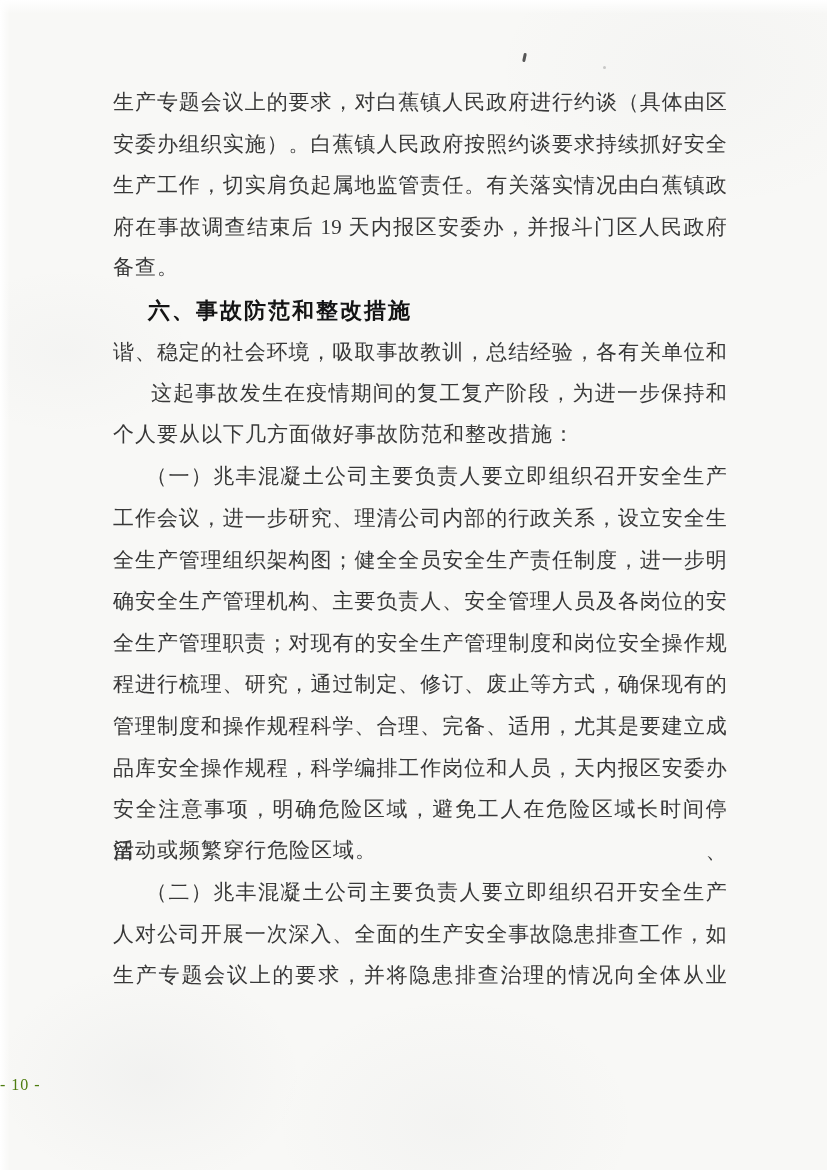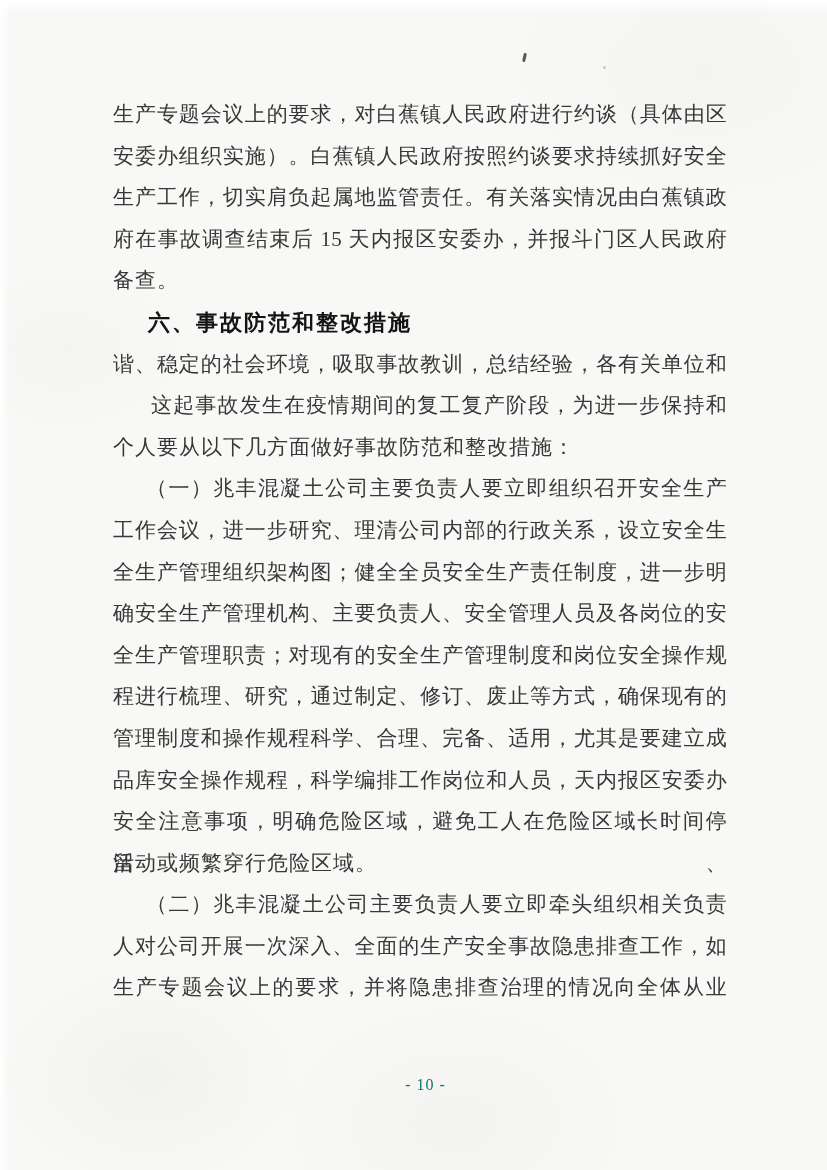--- a/index.html
+++ b/index.html
@@ -17,56 +17,56 @@
       linear-gradient(180deg,#ffffff 0px,rgba(255,255,255,0) 14px),
       linear-gradient(90deg,#ffffff 0px,rgba(255,255,255,0) 10px),
       radial-gradient(220px 160px at 18% 92%, rgba(120,125,135,0.05), rgba(0,0,0,0) 70%),
       radial-gradient(260px 180px at 55% 96%, rgba(120,125,135,0.04), rgba(0,0,0,0) 70%),
       radial-gradient(300px 200px at 85% 6%, rgba(120,125,135,0.03), rgba(0,0,0,0) 70%),
       radial-gradient(180px 120px at 8% 30%, rgba(120,125,135,0.03), rgba(0,0,0,0) 70%);
     pointer-events:none;
   }
   .text-block{
     position:absolute;
-    left:113px; top:94px; width:614px;
+    left:113px; top:82px; width:614px;
   }
   .line{
     height:41.6px;
     line-height:41.6px;
     font-size:21px;
     color:#383838;
     text-align:justify;
     text-align-last:justify;
     letter-spacing:0.3px;
   }
   .line.last{
     text-align:center;
     text-align-last:left;
     letter-spacing:1px;
+    font-family:Liberation Mono, monospace;
   }
   .ind{padding-left:38px;}
   .ind-paren{padding-left:33px;}
   .heading{
     font-weight:700;
     color:#141414;
     font-size:22px;
     text-align:left;
     text-align-last:left;
     letter-spacing:2px;
     padding-left:35px;
     font-family:"Liberation Sans","DejaVu Sans",sans-serif;
   }
   .page-number{
     position:absolute;
     left:0; right:0; top:1076px;
-    text-align:center;
+    text-align:left;
     font-size:16px;
-    color:#0f766e;
+    color:#4d7c0f;
     letter-spacing:1px;
-    padding-left:24px;
   }
   .ink-speck{
     position:absolute;
     left:523px; top:53px;
     width:3px; height:9px;
     background:#3a3a3a;
     border-radius:1.5px;
     transform:rotate(12deg);
     opacity:.85;
   }
@@ -83,38 +83,38 @@
 <body>
 
 <div class="paper-texture"></div>
 <div class="ink-speck"></div>
 <div class="ink-dot"></div>
 
 <div class="text-block">
   <div class="line">生产专题会议上的要求，对白蕉镇人民政府进行约谈（具体由区</div>
   <div class="line">安委办组织实施）。白蕉镇人民政府按照约谈要求持续抓好安全</div>
   <div class="line">生产工作，切实肩负起属地监管责任。有关落实情况由白蕉镇政</div>
-  <div class="line">府在事故调查结束后 15 天内报区安委办，并报斗门区人民政府</div>
+  <div class="line">府在事故调查结束后 19 天内报区安委办，并报斗门区人民政府</div>
   <div class="line last">备查。</div>
 
   <div class="line heading">六、事故防范和整改措施</div>
 
   <div class="line">谐、稳定的社会环境，吸取事故教训，总结经验，各有关单位和</div>
   <div class="line ind">这起事故发生在疫情期间的复工复产阶段，为进一步保持和</div>
   <div class="line last">个人要从以下几方面做好事故防范和整改措施：</div>
 
   <div class="line ind-paren">（一）兆丰混凝土公司主要负责人要立即组织召开安全生产</div>
   <div class="line">工作会议，进一步研究、理清公司内部的行政关系，设立安全生</div>
   <div class="line">全生产管理组织架构图；健全全员安全生产责任制度，进一步明</div>
   <div class="line">确安全生产管理机构、主要负责人、安全管理人员及各岗位的安</div>
   <div class="line">全生产管理职责；对现有的安全生产管理制度和岗位安全操作规</div>
   <div class="line">程进行梳理、研究，通过制定、修订、废止等方式，确保现有的</div>
   <div class="line">管理制度和操作规程科学、合理、完备、适用，尤其是要建立成</div>
   <div class="line">品库安全操作规程，科学编排工作岗位和人员，天内报区安委办</div>
   <div class="line">安全注意事项，明确危险区域，避免工人在危险区域长时间停留、</div>
   <div class="line last">活动或频繁穿行危险区域。</div>
 
-  <div class="line ind-paren">（二）兆丰混凝土公司主要负责人要立即牵头组织相关负责</div>
+  <div class="line ind-paren">（二）兆丰混凝土公司主要负责人要立即组织召开安全生产</div>
   <div class="line">人对公司开展一次深入、全面的生产安全事故隐患排查工作，如</div>
   <div class="line">生产专题会议上的要求，并将隐患排查治理的情况向全体从业</div>
 </div>
 
 <div class="page-number">- 10 -</div>
 
 </body></html>

